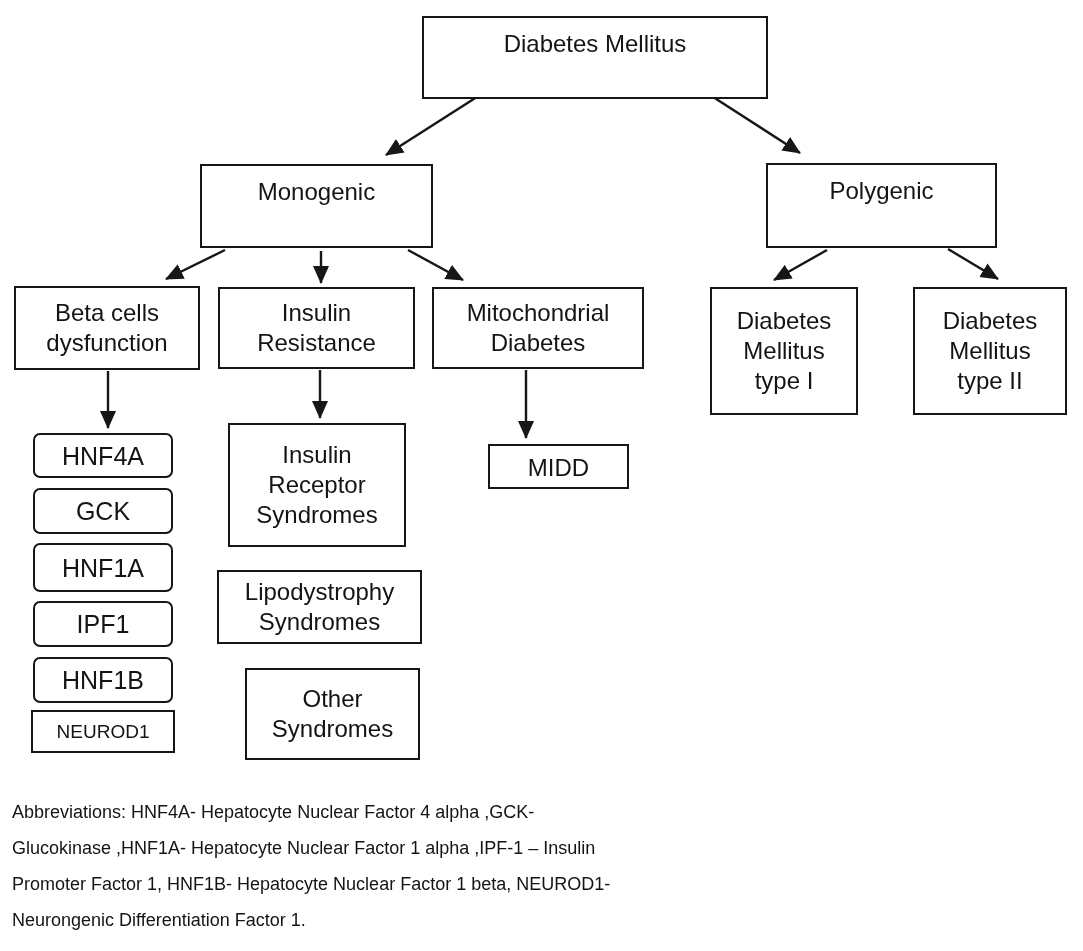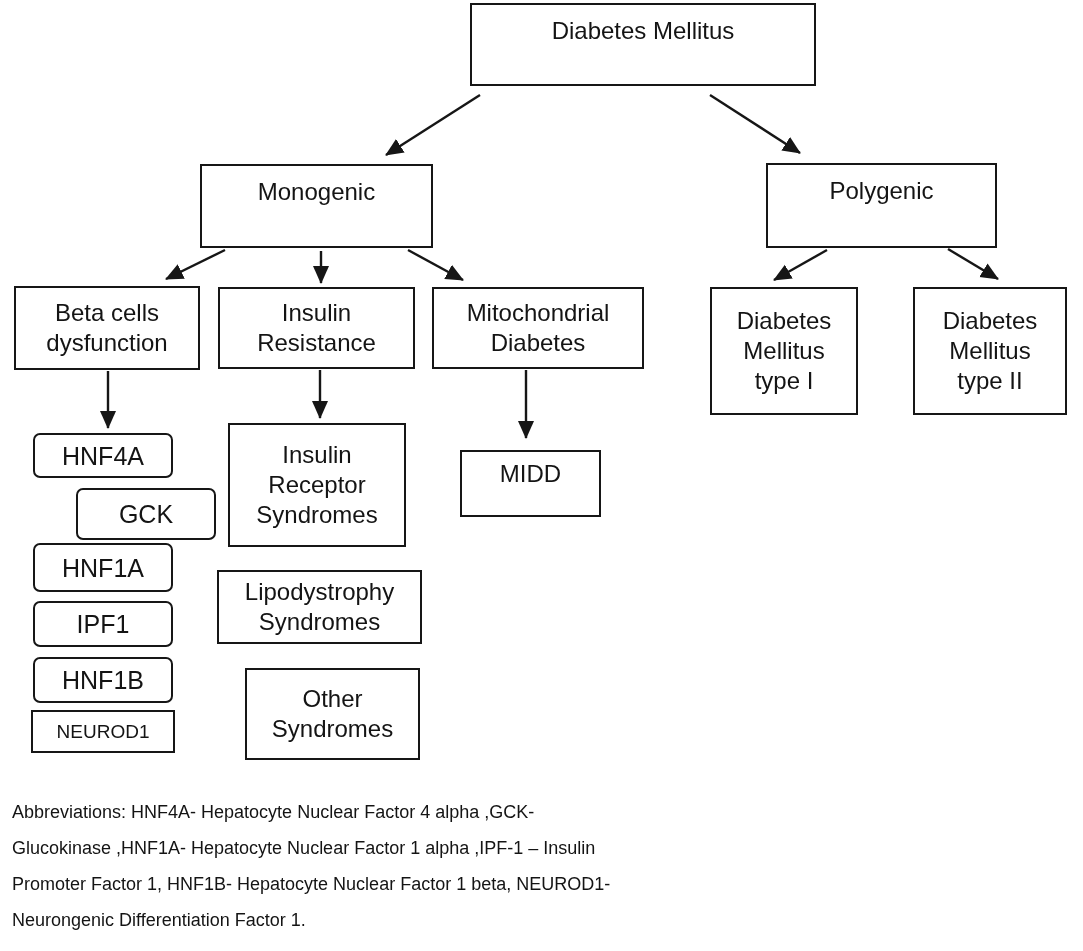--- a/index.html
+++ b/index.html
@@ -82,21 +82,21 @@
       <line x1="321" y1="251" x2="321" y2="283" marker-end="url(#ah)"></line>
       <line x1="408" y1="250" x2="463" y2="280" marker-end="url(#ah)"></line>
       <line x1="827" y1="250" x2="774" y2="280" marker-end="url(#ah)"></line>
       <line x1="948" y1="249" x2="998" y2="279" marker-end="url(#ah)"></line>
       <line x1="108" y1="371" x2="108" y2="428" marker-end="url(#ah)"></line>
       <line x1="320" y1="370" x2="320" y2="418" marker-end="url(#ah)"></line>
       <line x1="526" y1="370" x2="526" y2="438" marker-end="url(#ah)"></line>
     </g>
   </svg>
 
-  <div class="node top" style="left:422px; top:3px; width:346px; height:83px;margin-left:48px;">Diabetes Mellitus</div>
+  <div class="node top" style="left:422px; top:16px; width:346px; height:83px;">Diabetes Mellitus</div>
 
   <div class="node top" style="left:766px; top:163px; width:231px; height:85px;">Polygenic</div>
 
   <div class="node top" style="left:200px; top:164px; width:233px; height:84px;">Monogenic</div>
 
   <div class="node" style="left:14px; top:286px; width:186px; height:84px;">Beta cells
 dysfunction</div>
 
   <div class="node" style="left:218px; top:287px; width:197px; height:82px;">Insulin
 Resistance</div>
@@ -107,41 +107,41 @@
   <div class="node" style="left:710px; top:287px; width:148px; height:128px;">Diabetes
 Mellitus
 type I</div>
 
   <div class="node" style="left:913px; top:287px; width:154px; height:128px;">Diabetes
 Mellitus
 type II</div>
 
   <div class="node gene" style="left:33px; top:433px; width:140px; height:45px;">HNF4A</div>
 
-  <div class="node gene" style="left:33px; top:488px; width:140px; height:52px;margin-left:43px;">GCK</div>
+  <div class="node gene" style="left:33px; top:488px; width:140px; height:46px;">GCK</div>
 
   <div class="node gene" style="left:33px; top:543px; width:140px; height:49px;">HNF1A</div>
 
   <div class="node gene" style="left:33px; top:601px; width:140px; height:46px;">IPF1</div>
 
   <div class="node gene" style="left:33px; top:657px; width:140px; height:46px;">HNF1B</div>
 
   <div class="node gene-sm" style="left:31px; top:710px; width:144px; height:43px;">NEUROD1</div>
 
   <div class="node" style="left:228px; top:423px; width:178px; height:124px;">Insulin
 Receptor
 Syndromes</div>
 
   <div class="node" style="left:217px; top:570px; width:205px; height:74px;">Lipodystrophy
 Syndromes</div>
 
   <div class="node" style="left:228px; top:668px; width:175px; height:92px;margin-left:17px;">Other
 Syndromes</div>
 
-  <div class="node top-sm" style="left:460px; top:444px; width:141px; height:67px;margin-top:6px;">MIDD</div>
+  <div class="node top-sm" style="left:488px; top:444px; width:141px; height:45px;">MIDD</div>
 
   <div class="abbr">
     <div>Abbreviations: HNF4A- Hepatocyte Nuclear Factor 4 alpha ,GCK-</div>
     <div>Glucokinase ,HNF1A- Hepatocyte Nuclear Factor 1 alpha ,IPF-1 – Insulin</div>
     <div>Promoter Factor 1, HNF1B- Hepatocyte Nuclear Factor 1 beta, NEUROD1-</div>
     <div>Neurongenic Differentiation Factor 1.</div>
   </div>
 
 </div>
 

